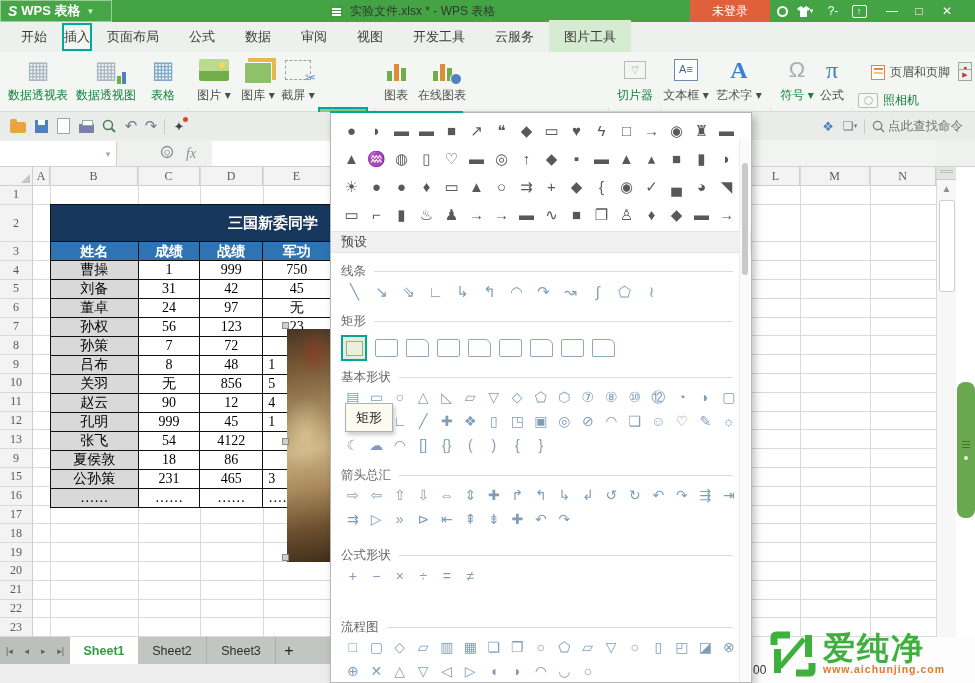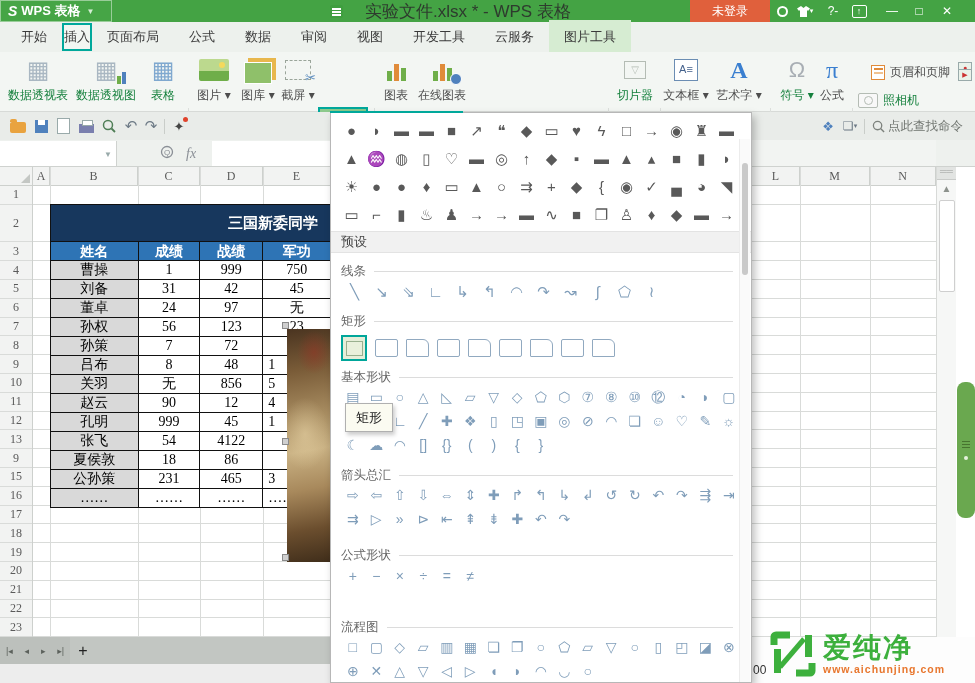--- a/index.html
+++ b/index.html
@@ -6,21 +6,21 @@
   .app{position:relative;width:975px;height:683px;background:#fff;overflow:hidden;
        font-family:"Liberation Sans",sans-serif;font-size:13px;color:#333;}
   .abs{position:absolute;}
   
   .titlebar{position:absolute;left:0;top:0;width:975px;height:22px;background:#44a344;}
   .logo{position:absolute;left:0;top:0;width:112px;height:22px;background:#46a546;
         border:1px solid rgba(255,255,255,.45);box-sizing:border-box;color:#fff;
         display:flex;align-items:center;gap:4px;padding-left:7px;font-weight:bold;}
   .logo .s{font-style:italic;font-size:14px;}
   .logo .caret{font-size:8px;color:#d6efd6;margin-left:2px;}
-  .doctitle{position:absolute;left:330px;top:0;height:22px;display:flex;align-items:center;gap:22px;color:#2e3b2e;font-size:17px;}
+  .doctitle{position:absolute;left:330px;top:0;height:22px;display:flex;align-items:center;gap:7px;color:#2e3b2e;font-size:12px;}
   .docico{width:13px;height:13px;background:#3f9e3f;border-radius:2px;position:relative;}
   .docico:before{content:"";position:absolute;left:2px;top:3px;width:9px;height:2px;background:#fff;box-shadow:0 3px 0 #fff,0 6px 0 #fff;}
   .loginbtn{position:absolute;left:690px;top:0;width:80px;height:22px;background:#e0603c;color:#fff;
             display:flex;align-items:center;justify-content:center;font-size:12px;}
   .tbico{position:absolute;top:0;height:22px;display:flex;align-items:center;justify-content:center;color:#fff;font-size:12px;}
   .ring{width:11px;height:11px;border:2px solid #fff;border-radius:50%;box-sizing:border-box;}
   .sharebox{width:13px;height:11px;border:1px solid #fff;border-radius:2px;font-size:9px;line-height:10px;text-align:center;}
   
   .menubar{position:absolute;left:0;top:22px;width:975px;height:30px;background:#edf1ed;
            display:flex;align-items:center;padding-left:6px;box-sizing:border-box;}
@@ -155,21 +155,21 @@
   .rectrow{display:flex;align-items:center;gap:8px;height:38px;}
   .rbox{width:21px;height:16px;border:1px solid #91a9c0;border-radius:2px;}
   .rsel{width:26px;height:26px;border:2px solid #00a69a;background:#e6eed9;box-sizing:border-box;display:flex;align-items:center;justify-content:center;}
   .rsel i{display:block;width:15px;height:13px;border:1px solid #9ab08f;background:#e9f0dc;}
   .pscroll{position:absolute;right:1px;top:26px;width:10px;height:543px;background:#fafafa;border-left:1px solid #ececec;}
   .pthumb{position:absolute;left:2px;top:24px;width:6px;height:112px;background:#c9c9c9;border-radius:3px;}
   .tooltip{position:absolute;left:345px;top:403px;width:46px;height:27px;background:#fbfbf1;border:1px solid #b0b0b0;
            box-shadow:2px 3px 4px rgba(0,0,0,.2);z-index:60;display:flex;align-items:center;justify-content:center;font-size:13px;color:#222;}
   
   .watermark{position:absolute;left:770px;top:624px;width:205px;height:59px;z-index:70;display:flex;align-items:center;gap:7px;}
-  .wmtext .nm{color:#3db03d;font-size:28px;font-weight:bold;letter-spacing:2px;line-height:30px;}
+  .wmtext .nm{color:#3db03d;font-size:32px;font-weight:bold;letter-spacing:2px;line-height:30px;}
   .wmtext .url{color:#e8762d;font-size:10.5px;font-weight:bold;letter-spacing:1px;}
   .clipico{position:absolute;top:2px;display:flex;flex-direction:column;gap:3px;}
   .clipico span{width:12px;height:10px;border:1px solid #9aa;background:#eaf2ea;font-size:7px;line-height:9px;text-align:center;color:#c33;}
 </style>
 </head>
 <body>
 
 <div class="app">
 
   <div class="titlebar">
@@ -617,20 +617,25 @@
       <i></i>
     </div>
 
   <div class="tabbar">
     <div class="navarrows" id="navarrows">
         <span>|◂</span>
         <span>◂</span>
         <span>▸</span>
         <span>▸|</span>
       </div>
+    <span id="sheettabs" style="display:flex;">
+        <div class="stab active">Sheet1</div>
+        <div class="stab">Sheet2</div>
+        <div class="stab">Sheet3</div>
+      </span>
     <div class="addtab">+</div>
   </div>
   <div class="statusbar">
     
   </div>
   <div class="rightwhite"></div>
   <div class="zoomfrag">00</div>
 
   <div class="ptopline"></div>
   <div class="panel">

